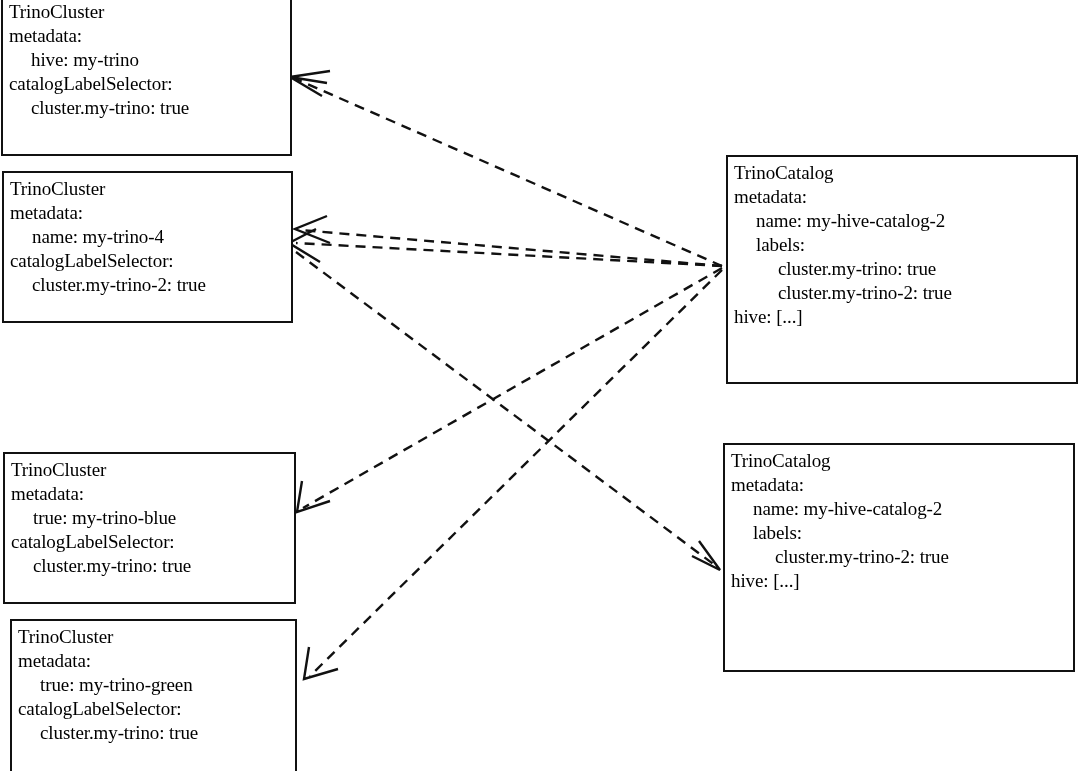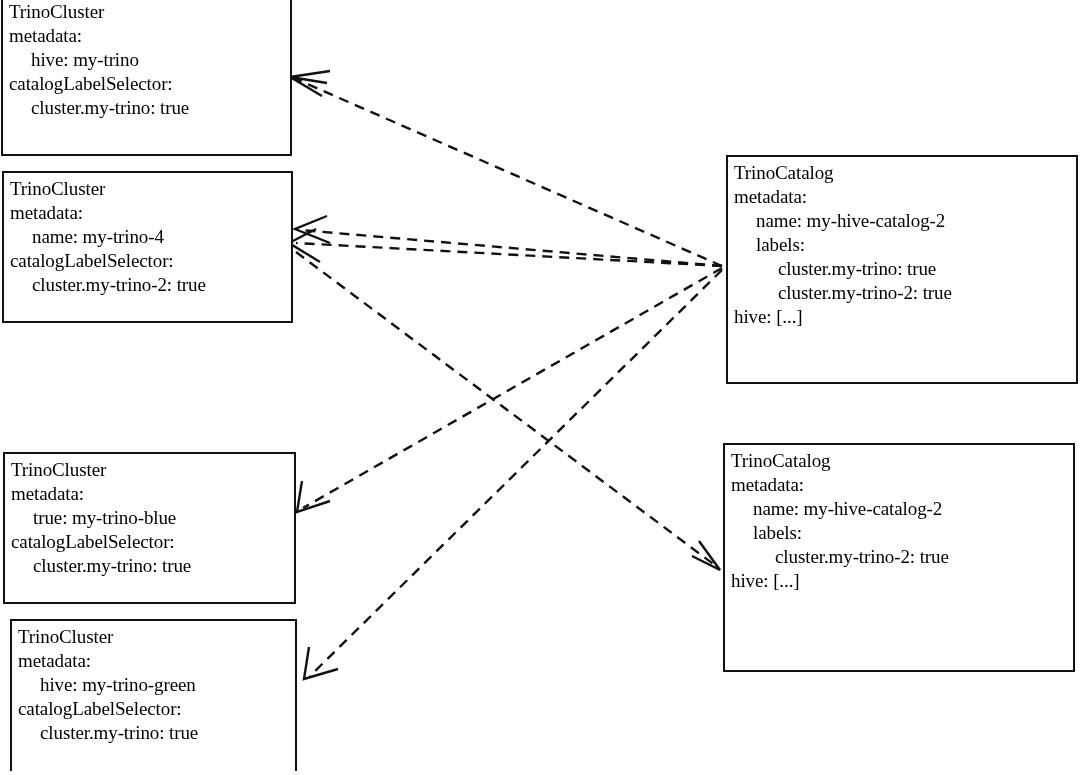--- a/index.html
+++ b/index.html
@@ -121,21 +121,21 @@
       <div class="line ind1">true: my-trino-blue</div>
       <div class="line ind0">catalogLabelSelector:</div>
       <div class="line ind1">cluster.my-trino: true</div>
     </div>
   </div>
 
   <div class="node" style="left:10px; top:619px; width:287px; height:160px;">
     <div class="lines">
       <div class="line ind0">TrinoCluster</div>
       <div class="line ind0">metadata:</div>
-      <div class="line ind1">hive: my-trino-green</div>
+      <div class="line ind1">true: my-trino-green</div>
       <div class="line ind0">catalogLabelSelector:</div>
       <div class="line ind1">cluster.my-trino: true</div>
     </div>
   </div>
 
   <div class="node" style="left:726px; top:155px; width:352px; height:229px;">
     <div class="lines">
       <div class="line ind0">TrinoCatalog</div>
       <div class="line ind0">metadata:</div>
       <div class="line ind1">name: my-hive-catalog-2</div>

